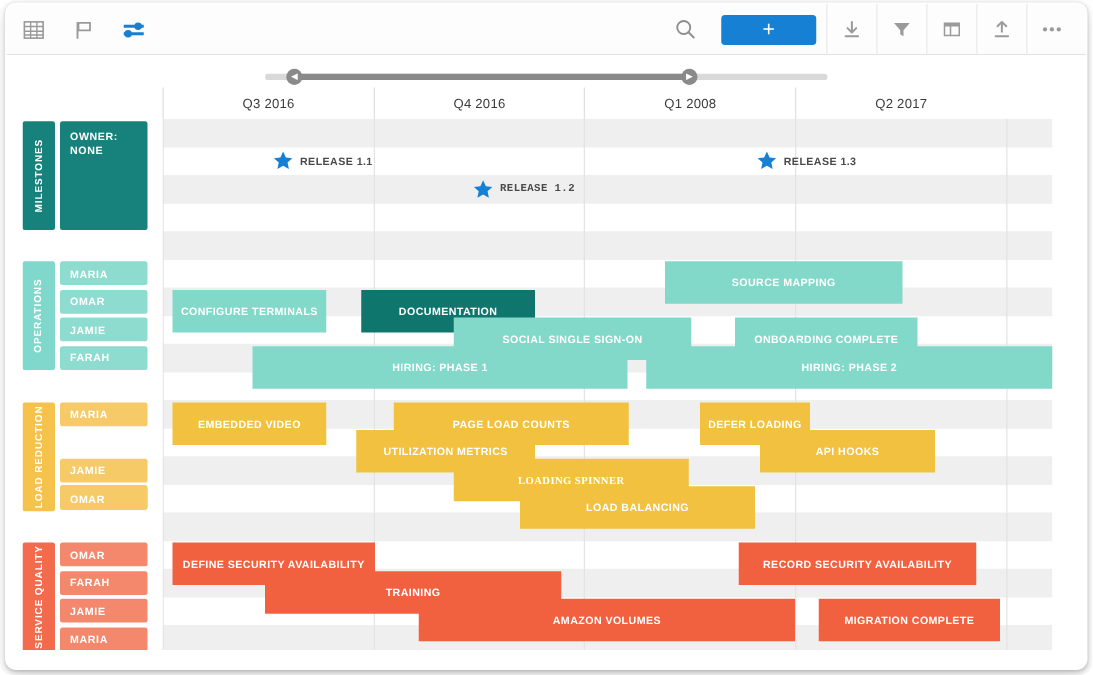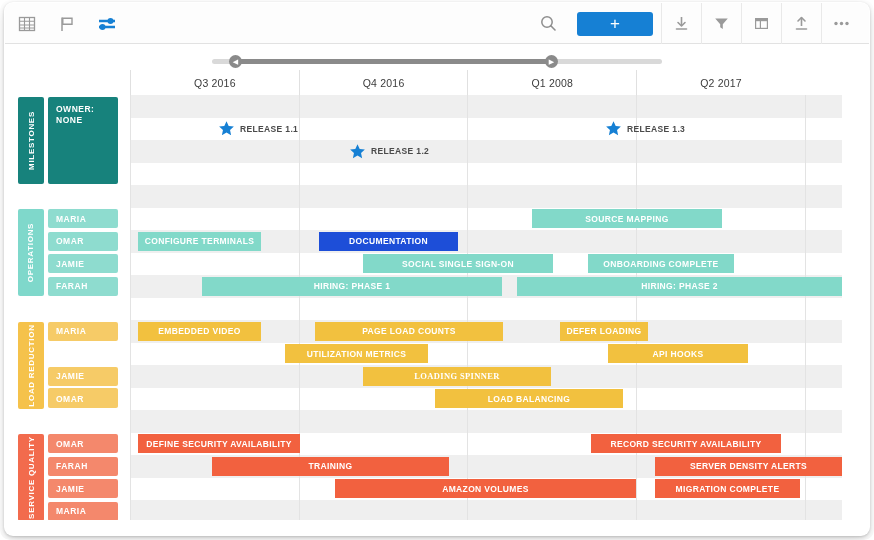--- a/index.html
+++ b/index.html
@@ -47,21 +47,21 @@
       display:flex;align-items:center;justify-content:center;
       font-size:10.5px;color:#3b3b3b;letter-spacing:.2px;}
 
   
   #grid{position:absolute;left:130px;top:95px;width:712px;height:425px;overflow:hidden;}
   .row{position:absolute;left:0;width:712px;height:22.5px;}
   .row.shade{background:#efefef;}
   .vline{position:absolute;top:0;width:1px;height:425px;background:#e3e3e3;}
 
   
-  .bar{position:absolute;height:19px;display:flex;align-items:center;justify-content:center;
+  .bar{position:absolute;height:34px;display:flex;align-items:center;justify-content:center;
        color:#fff;font-size:8.5px;font-weight:700;letter-spacing:.35px;
        white-space:nowrap;overflow:hidden;cursor:pointer;box-sizing:border-box;padding:0 4px;}
 
   
   .ms{position:absolute;height:22.5px;display:flex;align-items:center;cursor:pointer;}
   .ms-star{width:17px;height:17px;flex:0 0 17px;}
   .ms-label{margin-left:5px;font-size:8.5px;font-weight:700;color:#4a4a4a;letter-spacing:.35px;white-space:nowrap;}
 
   
   #sidebar{position:absolute;left:18px;top:95px;width:112px;height:425px;overflow:hidden;}
@@ -227,48 +227,47 @@
       <div class="vline" style="left: 168.72px;"></div>
       <div class="vline" style="left: 337.441px;"></div>
       <div class="vline" style="left: 506.161px;"></div>
       <div class="vline" style="left: 674.882px;"></div>
       <div class="ms" style="left: 88px; top: 22.5px;">
         <svg class="ms-star" viewBox="0 0 24 24">
           <path d="M12 1.6 L15.1 8.4 L22.4 9.2 L17 14.2 L18.5 21.5 L12 17.8 L5.5 21.5 L7 14.2 L1.6 9.2 L8.9 8.4 Z" fill="#1680d4"></path>
         </svg>
         <span class="ms-label">RELEASE 1.1</span>
       </div>
-      <div class="ms" style="left: 219px; top: 45px;">
+      <div class="ms" style="left: 248px; top: 45px; font-family: Liberation Mono, monospace;">
         <svg class="ms-star" viewBox="0 0 24 24">
           <path d="M12 1.6 L15.1 8.4 L22.4 9.2 L17 14.2 L18.5 21.5 L12 17.8 L5.5 21.5 L7 14.2 L1.6 9.2 L8.9 8.4 Z" fill="#1680d4"></path>
         </svg>
         <span class="ms-label">RELEASE 1.2</span>
       </div>
       <div class="ms" style="left: 475px; top: 22.5px;">
         <svg class="ms-star" viewBox="0 0 24 24">
           <path d="M12 1.6 L15.1 8.4 L22.4 9.2 L17 14.2 L18.5 21.5 L12 17.8 L5.5 21.5 L7 14.2 L1.6 9.2 L8.9 8.4 Z" fill="#1680d4"></path>
         </svg>
         <span class="ms-label">RELEASE 1.3</span>
       </div>
       <div class="bar" style="left: 402px; width: 190px; top: 114.25px; background: rgb(130, 217, 201);">SOURCE MAPPING</div>
       <div class="bar" style="left: 8px; width: 123px; top: 136.75px; background: rgb(130, 217, 201);">CONFIGURE TERMINALS</div>
-      <div class="bar" style="left: 159px; width: 139px; top: 136.75px; background: #1d4ed8; margin-left: 30px;">DOCUMENTATION</div>
+      <div class="bar" style="left: 159px; width: 139px; top: 136.75px; background: #0f766e;">DOCUMENTATION</div>
       <div class="bar" style="left: 233px; width: 190px; top: 159.25px; background: rgb(130, 217, 201);">SOCIAL SINGLE SIGN-ON</div>
       <div class="bar" style="left: 458px; width: 146px; top: 159.25px; background: rgb(130, 217, 201);">ONBOARDING COMPLETE</div>
       <div class="bar" style="left: 72px; width: 300px; top: 181.75px; background: rgb(130, 217, 201);">HIRING: PHASE 1</div>
       <div class="bar" style="left: 387px; width: 325px; top: 181.75px; background: rgb(130, 217, 201);">HIRING: PHASE 2</div>
       <div class="bar" style="left: 8px; width: 123px; top: 226.75px; background: rgb(242, 193, 63);">EMBEDDED VIDEO</div>
       <div class="bar" style="left: 185px; width: 188px; top: 226.75px; background: rgb(242, 193, 63);">PAGE LOAD COUNTS</div>
       <div class="bar" style="left: 430px; width: 88px; top: 226.75px; background: rgb(242, 193, 63);">DEFER LOADING</div>
       <div class="bar" style="left: 155px; width: 143px; top: 249.25px; background: rgb(242, 193, 63);">UTILIZATION METRICS</div>
       <div class="bar" style="left: 478px; width: 140px; top: 249.25px; background: rgb(242, 193, 63);">API HOOKS</div>
       <div class="bar" style="left: 233px; width: 188px; top: 271.75px; background: rgb(242, 193, 63); font-family: Liberation Serif, serif;">LOADING SPINNER</div>
-      <div class="bar" style="left: 286px; width: 188px; top: 294.25px; background: rgb(242, 193, 63); margin-left: 19px;">LOAD BALANCING</div>
+      <div class="bar" style="left: 286px; width: 188px; top: 294.25px; background: rgb(242, 193, 63);">LOAD BALANCING</div>
       <div class="bar" style="left: 8px; width: 162px; top: 339.25px; background: rgb(242, 97, 63);">DEFINE SECURITY AVAILABILITY</div>
       <div class="bar" style="left: 461px; width: 190px; top: 339.25px; background: rgb(242, 97, 63);">RECORD SECURITY AVAILABILITY</div>
       <div class="bar" style="left: 82px; width: 237px; top: 361.75px; background: rgb(242, 97, 63);">TRAINING</div>
-      <div class="bar" style="left: 525px; width: 187px; top: 361.75px; background: rgb(242, 97, 63);">SERVER DENSITY ALERTS</div>
       <div class="bar" style="left: 205px; width: 301px; top: 384.25px; background: rgb(242, 97, 63);">AMAZON VOLUMES</div>
       <div class="bar" style="left: 525px; width: 145px; top: 384.25px; background: rgb(242, 97, 63);">MIGRATION COMPLETE</div>
     </div>
 
   <div id="v-scrollbar"></div>
 </div>
 
 </body></html>

